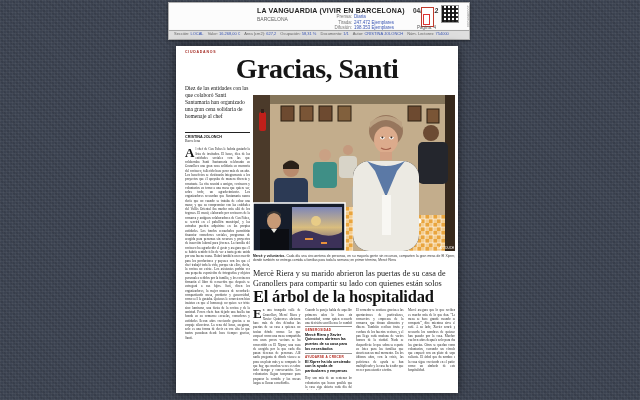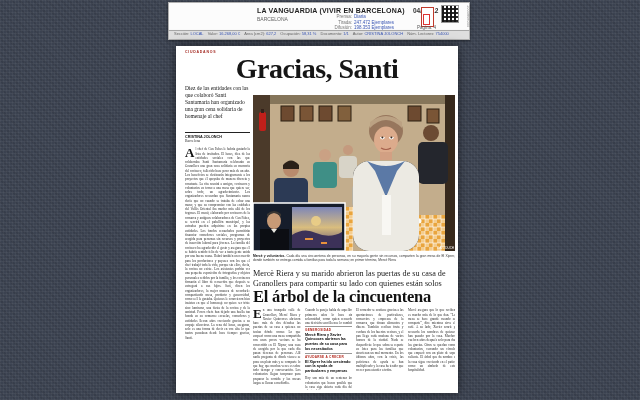--- a/index.html
+++ b/index.html
@@ -272,21 +272,21 @@
       </div>
   </div>
 
   <div class="caption tt">
       <div class="in">
     <span class="cap-lead">Mercè y voluntarios.</span> <span>Cada día una cincuentena de personas, en su mayoría gente sin recursos, comparten la gran mesa de El Xiprer, donde también se entrega comida a familias para toda la semana; en primer término, Mercè Riera</span>
   </div>
     </div>
 
   <div class="deck serif">Mercè Riera y su marido abrieron las puertas de su casa de Granollers para compartir su lado con quienes están solos</div>
-  <div class="h2">El árbol de la cincuentena</div>
+  <div class="h2">El árbol de la hospitalidad</div>
 
   <div class="cols">
     <div class="c">
       <div class="txt tt" style="height:100%">
           <div class="in">
         <span class="dropcap">E</span><span>n una tranquila calle de Granollers, Mercè Riera y Xavier Quincoces abrieron hace más de dos décadas las puertas de su casa a quienes no tenían dónde comer. Lo que empezó como una mesa compartida con unos pocos vecinos se ha convertido en El Xiprer, una casa de acogida por la que cada día pasan decenas de personas. Allí nadie pregunta de dónde vienes: se pone un plato más y se comparte lo que hay, que muchas veces es sobre todo tiempo y conversación. Los voluntarios llegan temprano para preparar la comida y las mesas largas se llenan a mediodía.</span>
       </div>
         </div>
     </div>
     <div class="c">

